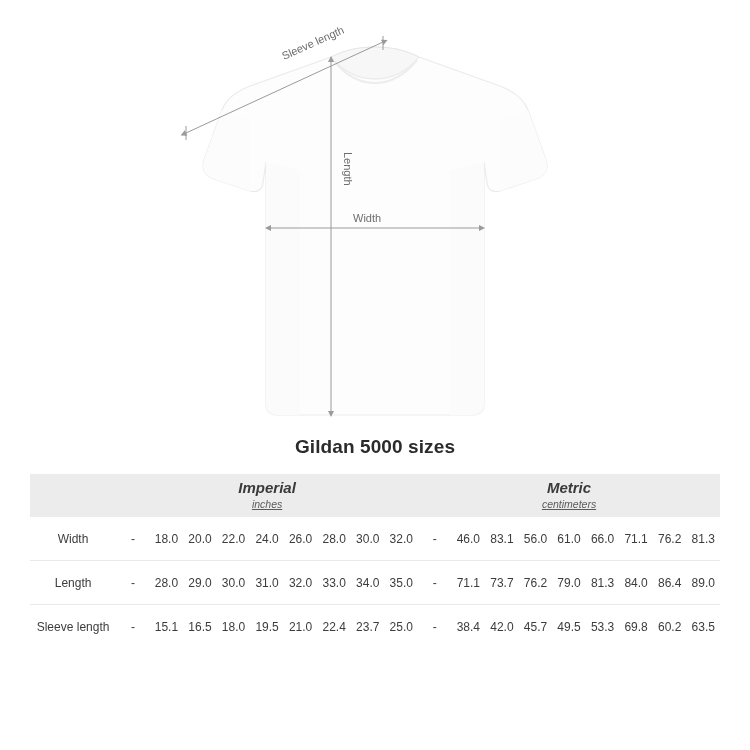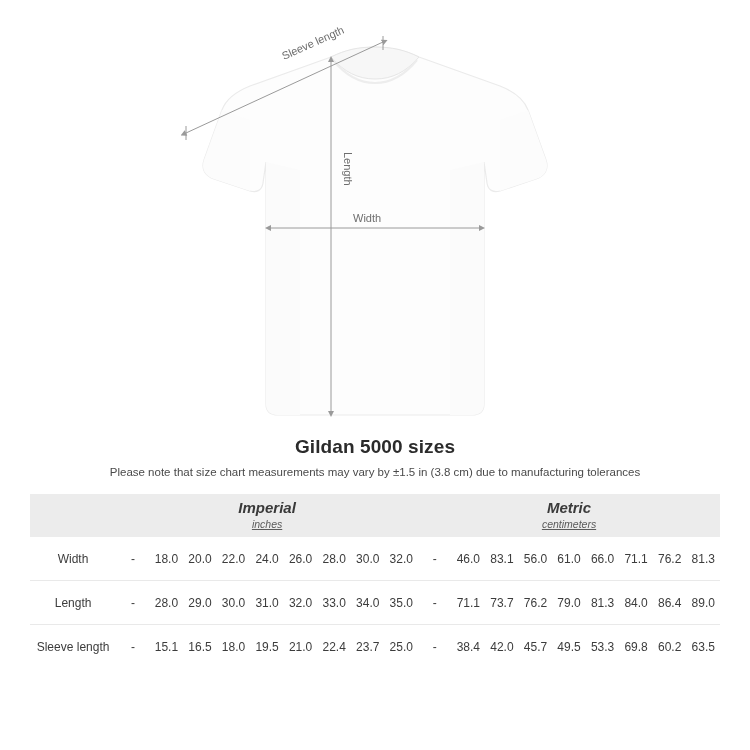--- a/index.html
+++ b/index.html
@@ -160,21 +160,20 @@
       <line x1="271" y1="228" x2="480" y2="228" stroke="#9a9a9a" stroke-width="1" marker-start="url(#arrow-start)" marker-end="url(#arrow-end)"></line>
 
       <text x="284" y="60" transform="rotate(-24 284 60)" font-family="Liberation Sans, sans-serif" font-size="11" fill="#6e6e6e">Sleeve length</text>
       <text x="344" y="152" transform="rotate(90 344 152)" font-family="Liberation Sans, sans-serif" font-size="11" fill="#6e6e6e">Length</text>
       <text x="353" y="222" font-family="Liberation Sans, sans-serif" font-size="11" fill="#6e6e6e">Width</text>
     </svg>
   </div>
 
   <div class="title-block">
     <div class="chart-title">Gildan 5000 sizes</div>
-    <div class="chart-note">Please note that size chart measurements may vary by ±1.5 in (3.8 cm) due to manufacturing tolerances</div>
   </div>
 
   <div class="table-wrap">
     <table class="size-table">
       <colgroup>
         <col class="label-col">
         <col class="size-col">
           <col class="size-col">
           <col class="size-col">
           <col class="size-col">

